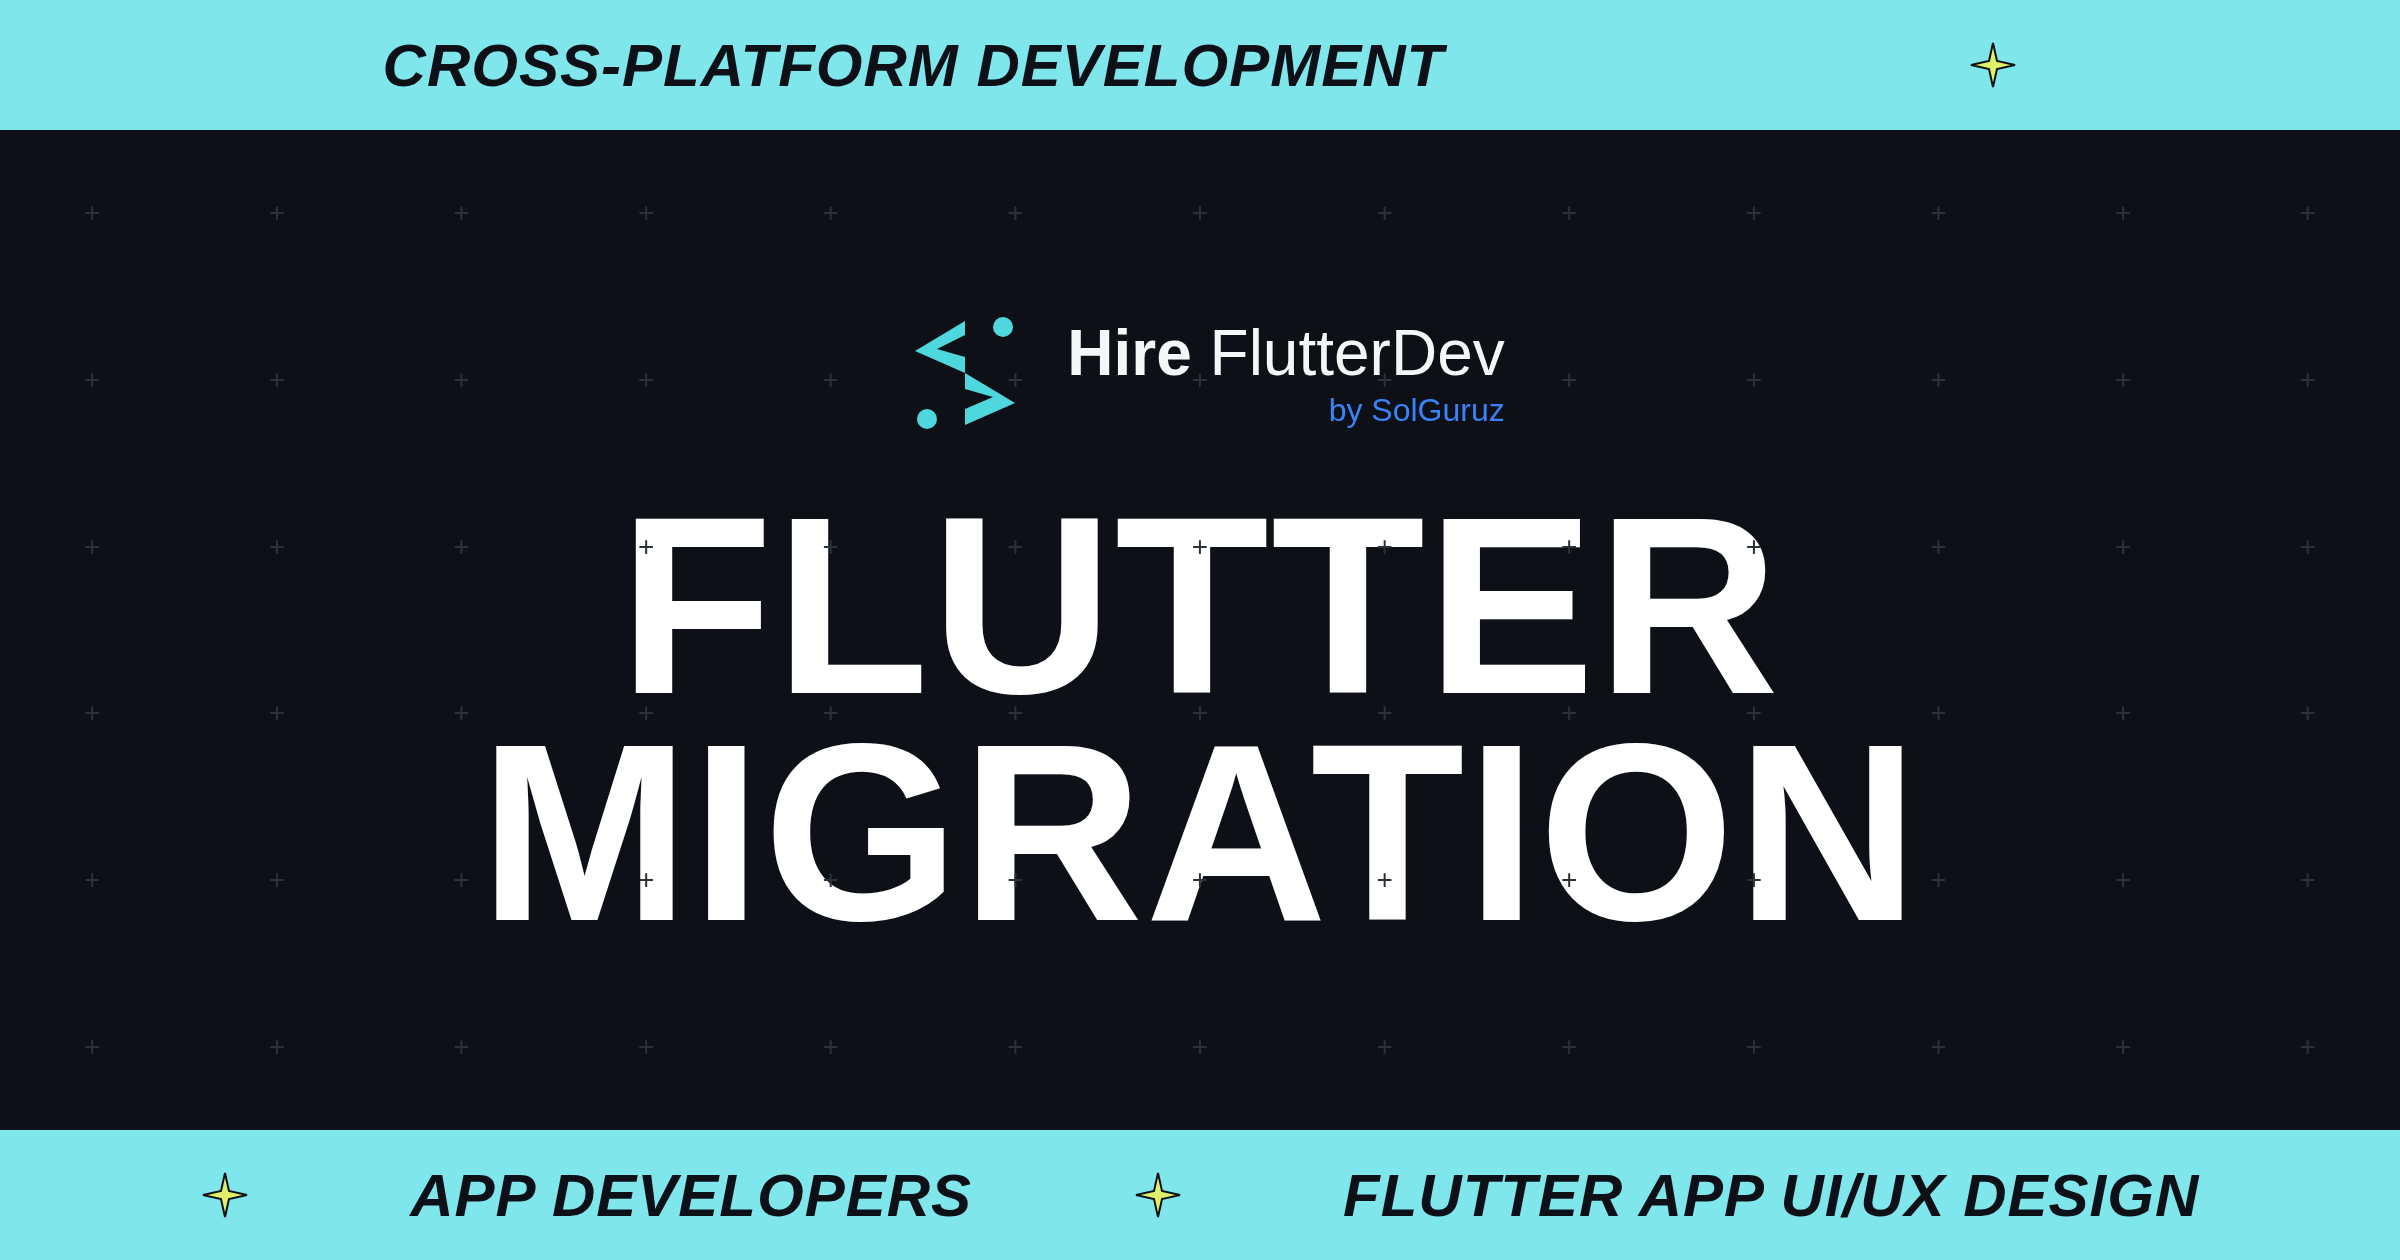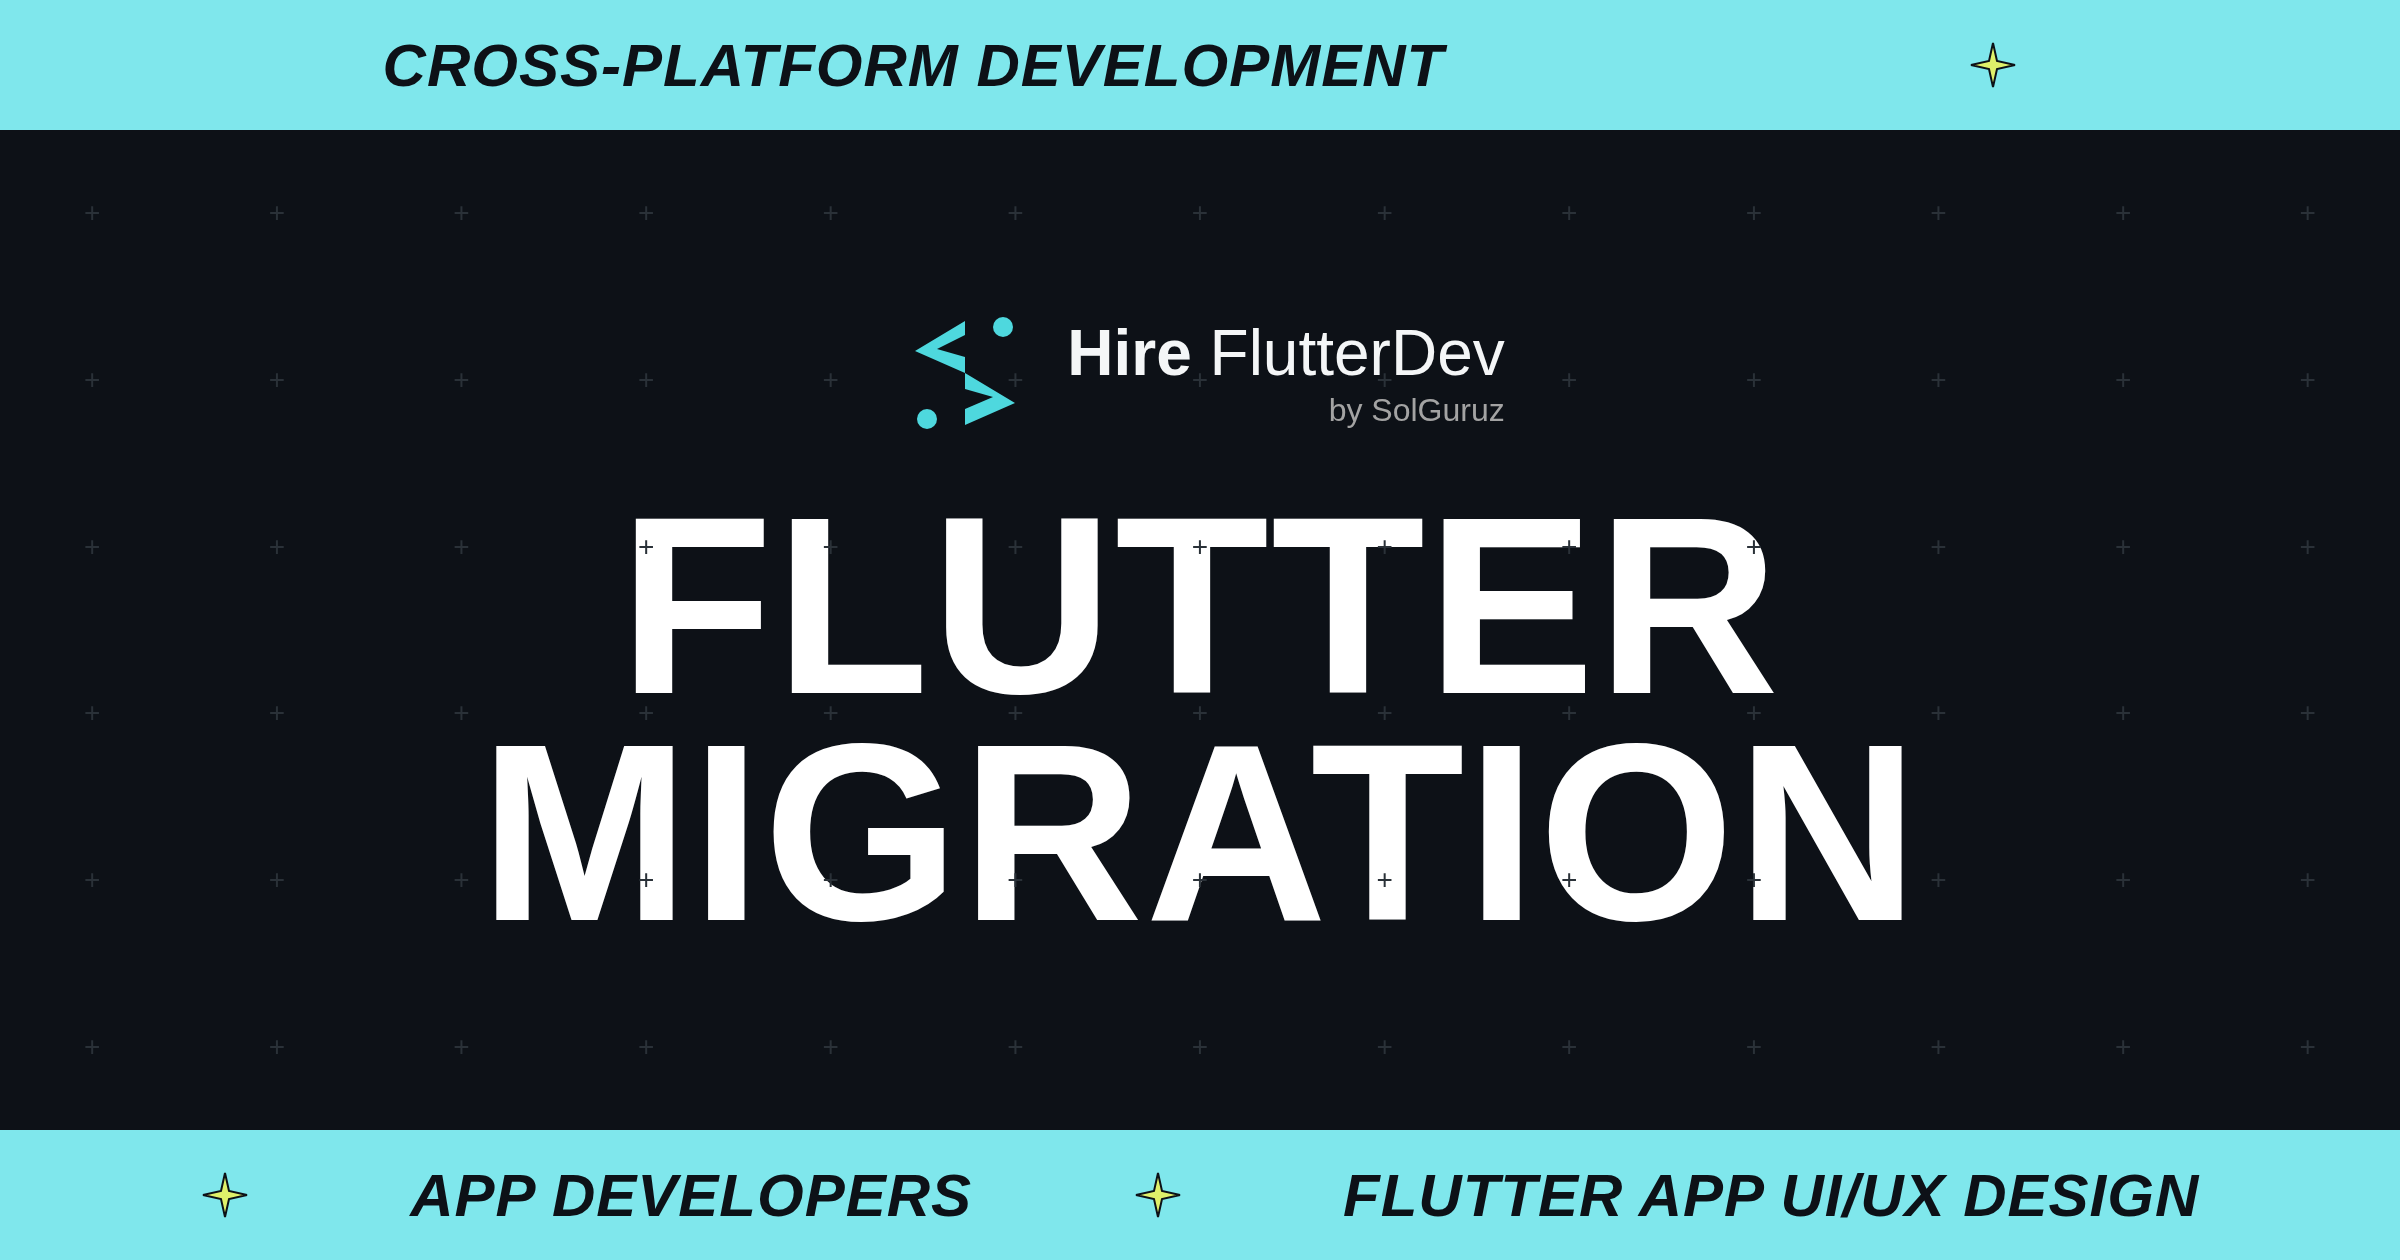--- a/index.html
+++ b/index.html
@@ -73,21 +73,21 @@
   .logo-mark { width: 140px; height: 120px; }
   .logo-text { display: flex; flex-direction: column; }
   .logo-title {
     color: #f4f6f7;
     font-size: 64px;
     font-weight: 400;
     line-height: 1.1;
   }
   .logo-title .bold { font-weight: 700; }
   .logo-sub {
-    color: #a3a3a3;
+    color: #3b82f6;
     font-size: 32px;
     font-weight: 400;
     align-self: flex-end;
     margin-top: 4px;
   }
 
   .headline {
     color: #ffffff;
     font-weight: 700;
     font-size: 252px;

